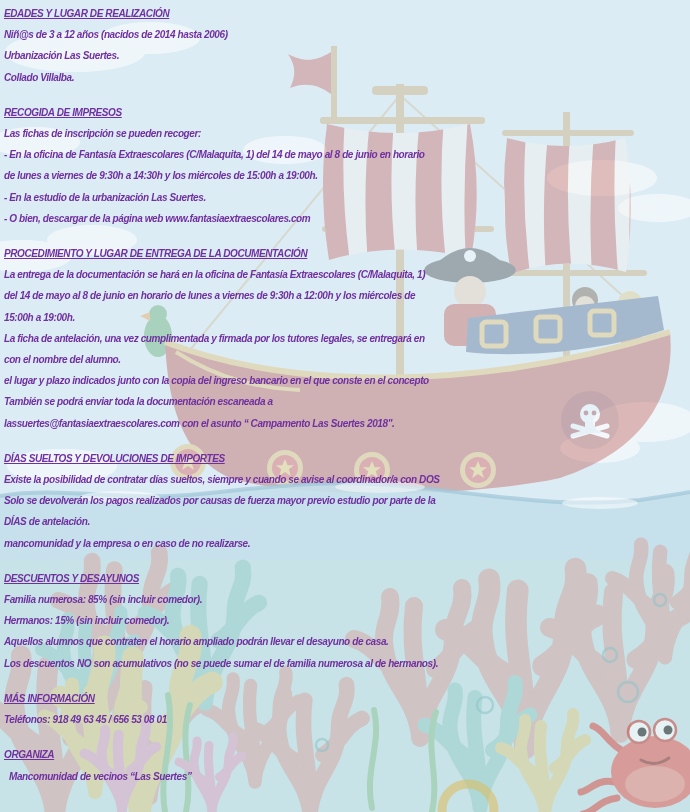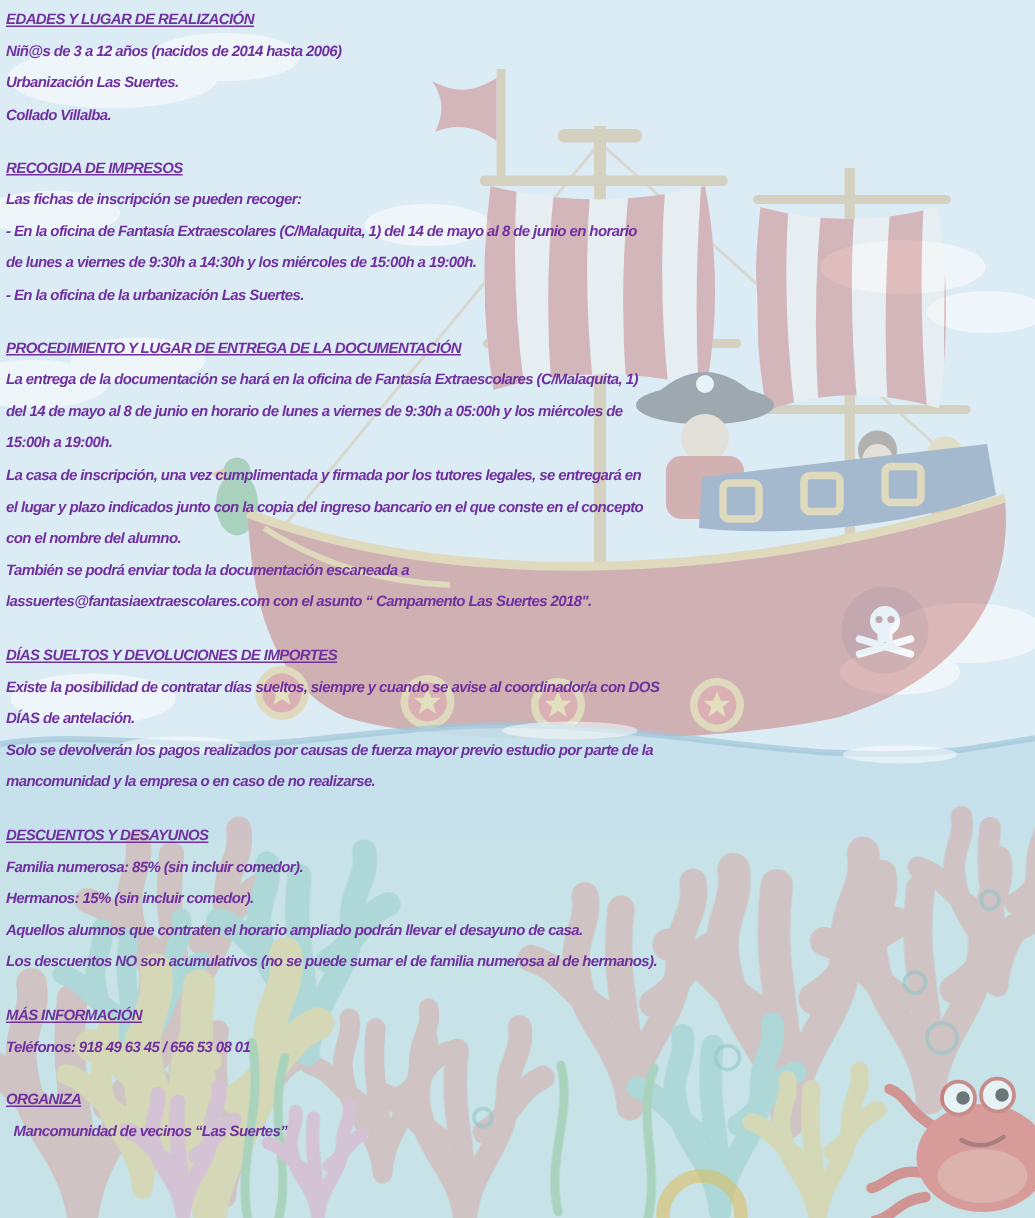--- a/index.html
+++ b/index.html
@@ -238,40 +238,41 @@
       <div class="ln">Niñ@s de 3 a 12 años (nacidos de 2014 hasta 2006)</div>
       <div class="ln">Urbanización Las Suertes.</div>
       <div class="ln">Collado Villalba.</div>
     </section>
 
     <section class="sec">
       <h2 class="h">RECOGIDA DE IMPRESOS</h2>
       <div class="ln">Las fichas de inscripción se pueden recoger:</div>
       <div class="ln">- En la oficina de Fantasía Extraescolares (C/Malaquita, 1) del 14 de mayo al 8 de junio en horario</div>
       <div class="ln">de lunes a viernes de 9:30h a 14:30h y los miércoles de 15:00h a 19:00h.</div>
-      <div class="ln">- En la oficina de la urbanización Las Suertes.</div>
+      <div class="ln">- En la estudio de la urbanización Las Suertes.</div>
+      <div class="ln">- O bien, descargar de la página web www.fantasiaextraescolares.com</div>
     </section>
 
     <section class="sec">
       <h2 class="h">PROCEDIMIENTO Y LUGAR DE ENTREGA DE LA DOCUMENTACIÓN</h2>
       <div class="ln">La entrega de la documentación se hará en la oficina de Fantasía Extraescolares (C/Malaquita, 1)</div>
-      <div class="ln">del 14 de mayo al 8 de junio en horario de lunes a viernes de 9:30h a 05:00h y los miércoles de</div>
+      <div class="ln">del 14 de mayo al 8 de junio en horario de lunes a viernes de 9:30h a 12:00h y los miércoles de</div>
       <div class="ln">15:00h a 19:00h.</div>
-      <div class="ln">La casa de inscripción, una vez cumplimentada y firmada por los tutores legales, se entregará en</div>
+      <div class="ln">La ficha de antelación, una vez cumplimentada y firmada por los tutores legales, se entregará en</div>
+      <div class="ln">con el nombre del alumno.</div>
       <div class="ln">el lugar y plazo indicados junto con la copia del ingreso bancario en el que conste en el concepto</div>
-      <div class="ln">con el nombre del alumno.</div>
       <div class="ln">También se podrá enviar toda la documentación escaneada a</div>
       <div class="ln">lassuertes@fantasiaextraescolares.com con el asunto “ Campamento Las Suertes 2018".</div>
     </section>
 
     <section class="sec">
       <h2 class="h">DÍAS SUELTOS Y DEVOLUCIONES DE IMPORTES</h2>
       <div class="ln">Existe la posibilidad de contratar días sueltos, siempre y cuando se avise al coordinador/a con DOS</div>
+      <div class="ln">Solo se devolverán los pagos realizados por causas de fuerza mayor previo estudio por parte de la</div>
       <div class="ln">DÍAS de antelación.</div>
-      <div class="ln">Solo se devolverán los pagos realizados por causas de fuerza mayor previo estudio por parte de la</div>
       <div class="ln">mancomunidad y la empresa o en caso de no realizarse.</div>
     </section>
 
     <section class="sec">
       <h2 class="h">DESCUENTOS Y DESAYUNOS</h2>
       <div class="ln">Familia numerosa: 85% (sin incluir comedor).</div>
       <div class="ln">Hermanos: 15% (sin incluir comedor).</div>
       <div class="ln">Aquellos alumnos que contraten el horario ampliado podrán llevar el desayuno de casa.</div>
       <div class="ln">Los descuentos NO son acumulativos (no se puede sumar el de familia numerosa al de hermanos).</div>
     </section>

